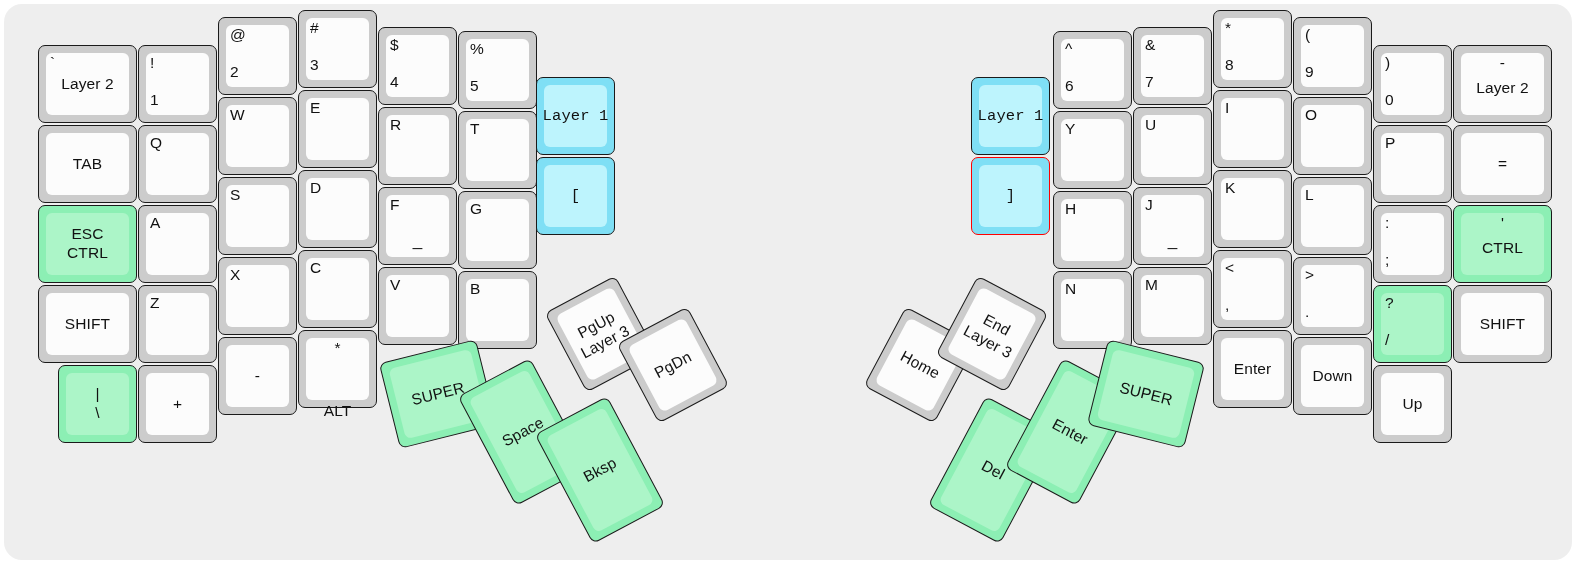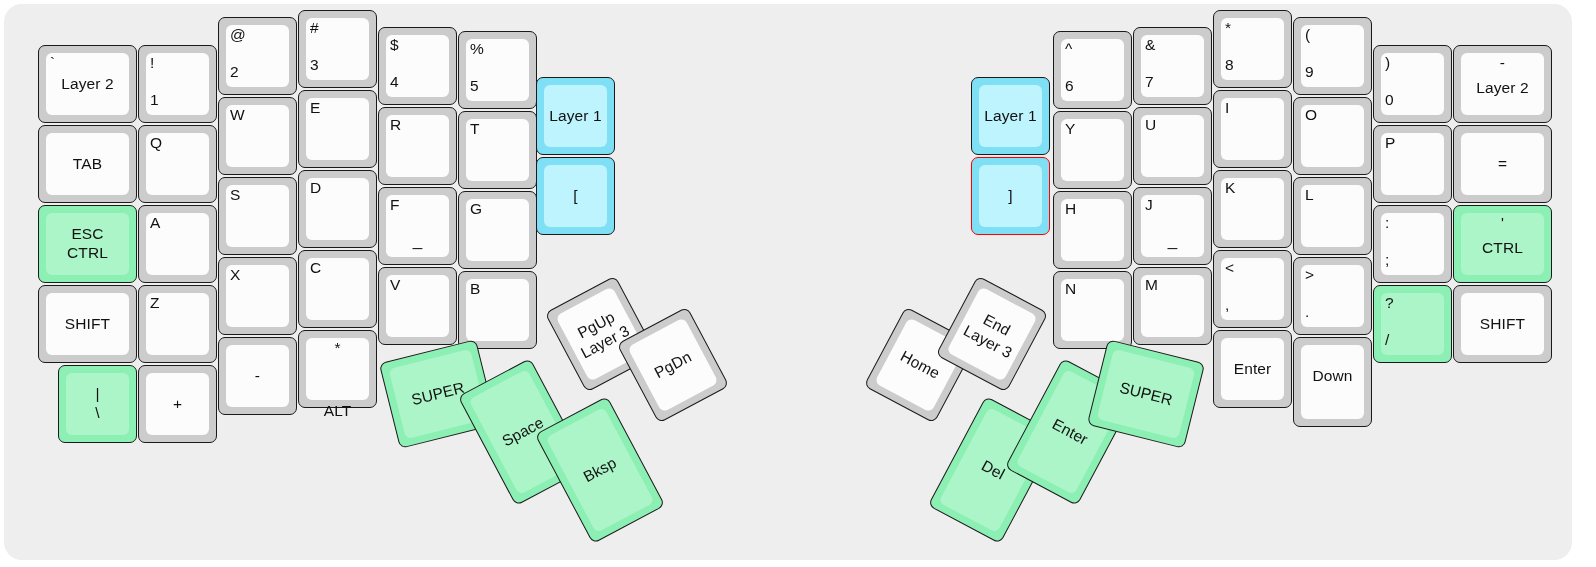--- a/index.html
+++ b/index.html
@@ -23,21 +23,21 @@
   .key .cap{
     position:absolute;
     left:7px; top:7px; right:7px; bottom:7px;
     background:#fcfcfc;
     border-radius:6px;
     box-sizing:border-box;
   }
   
   .key.green{background:#8cefb4;}
   .key.green .cap{background:#acf5c8;}
-  .key.cyan{background:#7fdff5;}
+  .key.cyan{background:#7fdff5;font-family:Liberation Mono, monospace;}
   .key.cyan .cap{background:#bdf4fd;}
   .key.sel{border-color:#ff0000;}
 
   
   .lg{
     position:absolute;
     color:#111111;
     font-size:15.5px;
     line-height:1.05;
     white-space:pre;
@@ -282,21 +282,21 @@
       </div>
       <div class="key" style="left: 1293px; top: 177px; width: 79px; height: 78px;">
         <div class="cap"></div>
         <div class="lg tl">L</div>
       </div>
       <div class="key" style="left: 1293px; top: 257px; width: 79px; height: 78px;">
         <div class="cap"></div>
         <div class="lg tl">&gt;</div>
         <div class="lg bl">.</div>
       </div>
-      <div class="key" style="left: 1293px; top: 337px; width: 79px; height: 90px;">
+      <div class="key" style="left: 1293px; top: 337px; width: 79px; height: 78px;">
         <div class="cap"></div>
         <div class="lg ctr" style="top: 30px;">Down</div>
       </div>
       <div class="key" style="left: 1373px; top: 45px; width: 79px; height: 78px;">
         <div class="cap"></div>
         <div class="lg tl">)</div>
         <div class="lg bl">0</div>
       </div>
       <div class="key" style="left: 1373px; top: 125px; width: 79px; height: 78px;">
         <div class="cap"></div>
@@ -304,20 +304,24 @@
       </div>
       <div class="key" style="left: 1373px; top: 205px; width: 79px; height: 78px;">
         <div class="cap"></div>
         <div class="lg tl">:</div>
         <div class="lg bl">;</div>
       </div>
       <div class="key green" style="left: 1373px; top: 285px; width: 79px; height: 78px;">
         <div class="cap"></div>
         <div class="lg tl">?</div>
         <div class="lg bl">/</div>
+      </div>
+      <div class="key" style="left: 1373px; top: 365px; width: 79px; height: 78px;">
+        <div class="cap"></div>
+        <div class="lg ctr" style="top: 30px;">Up</div>
       </div>
       <div class="key" style="left: 1453px; top: 45px; width: 99px; height: 78px;">
         <div class="cap"></div>
         <div class="lg ctr ctop">-</div>
         <div class="lg ctr" style="top: 34px;">Layer 2</div>
       </div>
       <div class="key" style="left: 1453px; top: 125px; width: 99px; height: 78px;">
         <div class="cap"></div>
         <div class="lg ctr" style="top: 30px;">=</div>
       </div>

